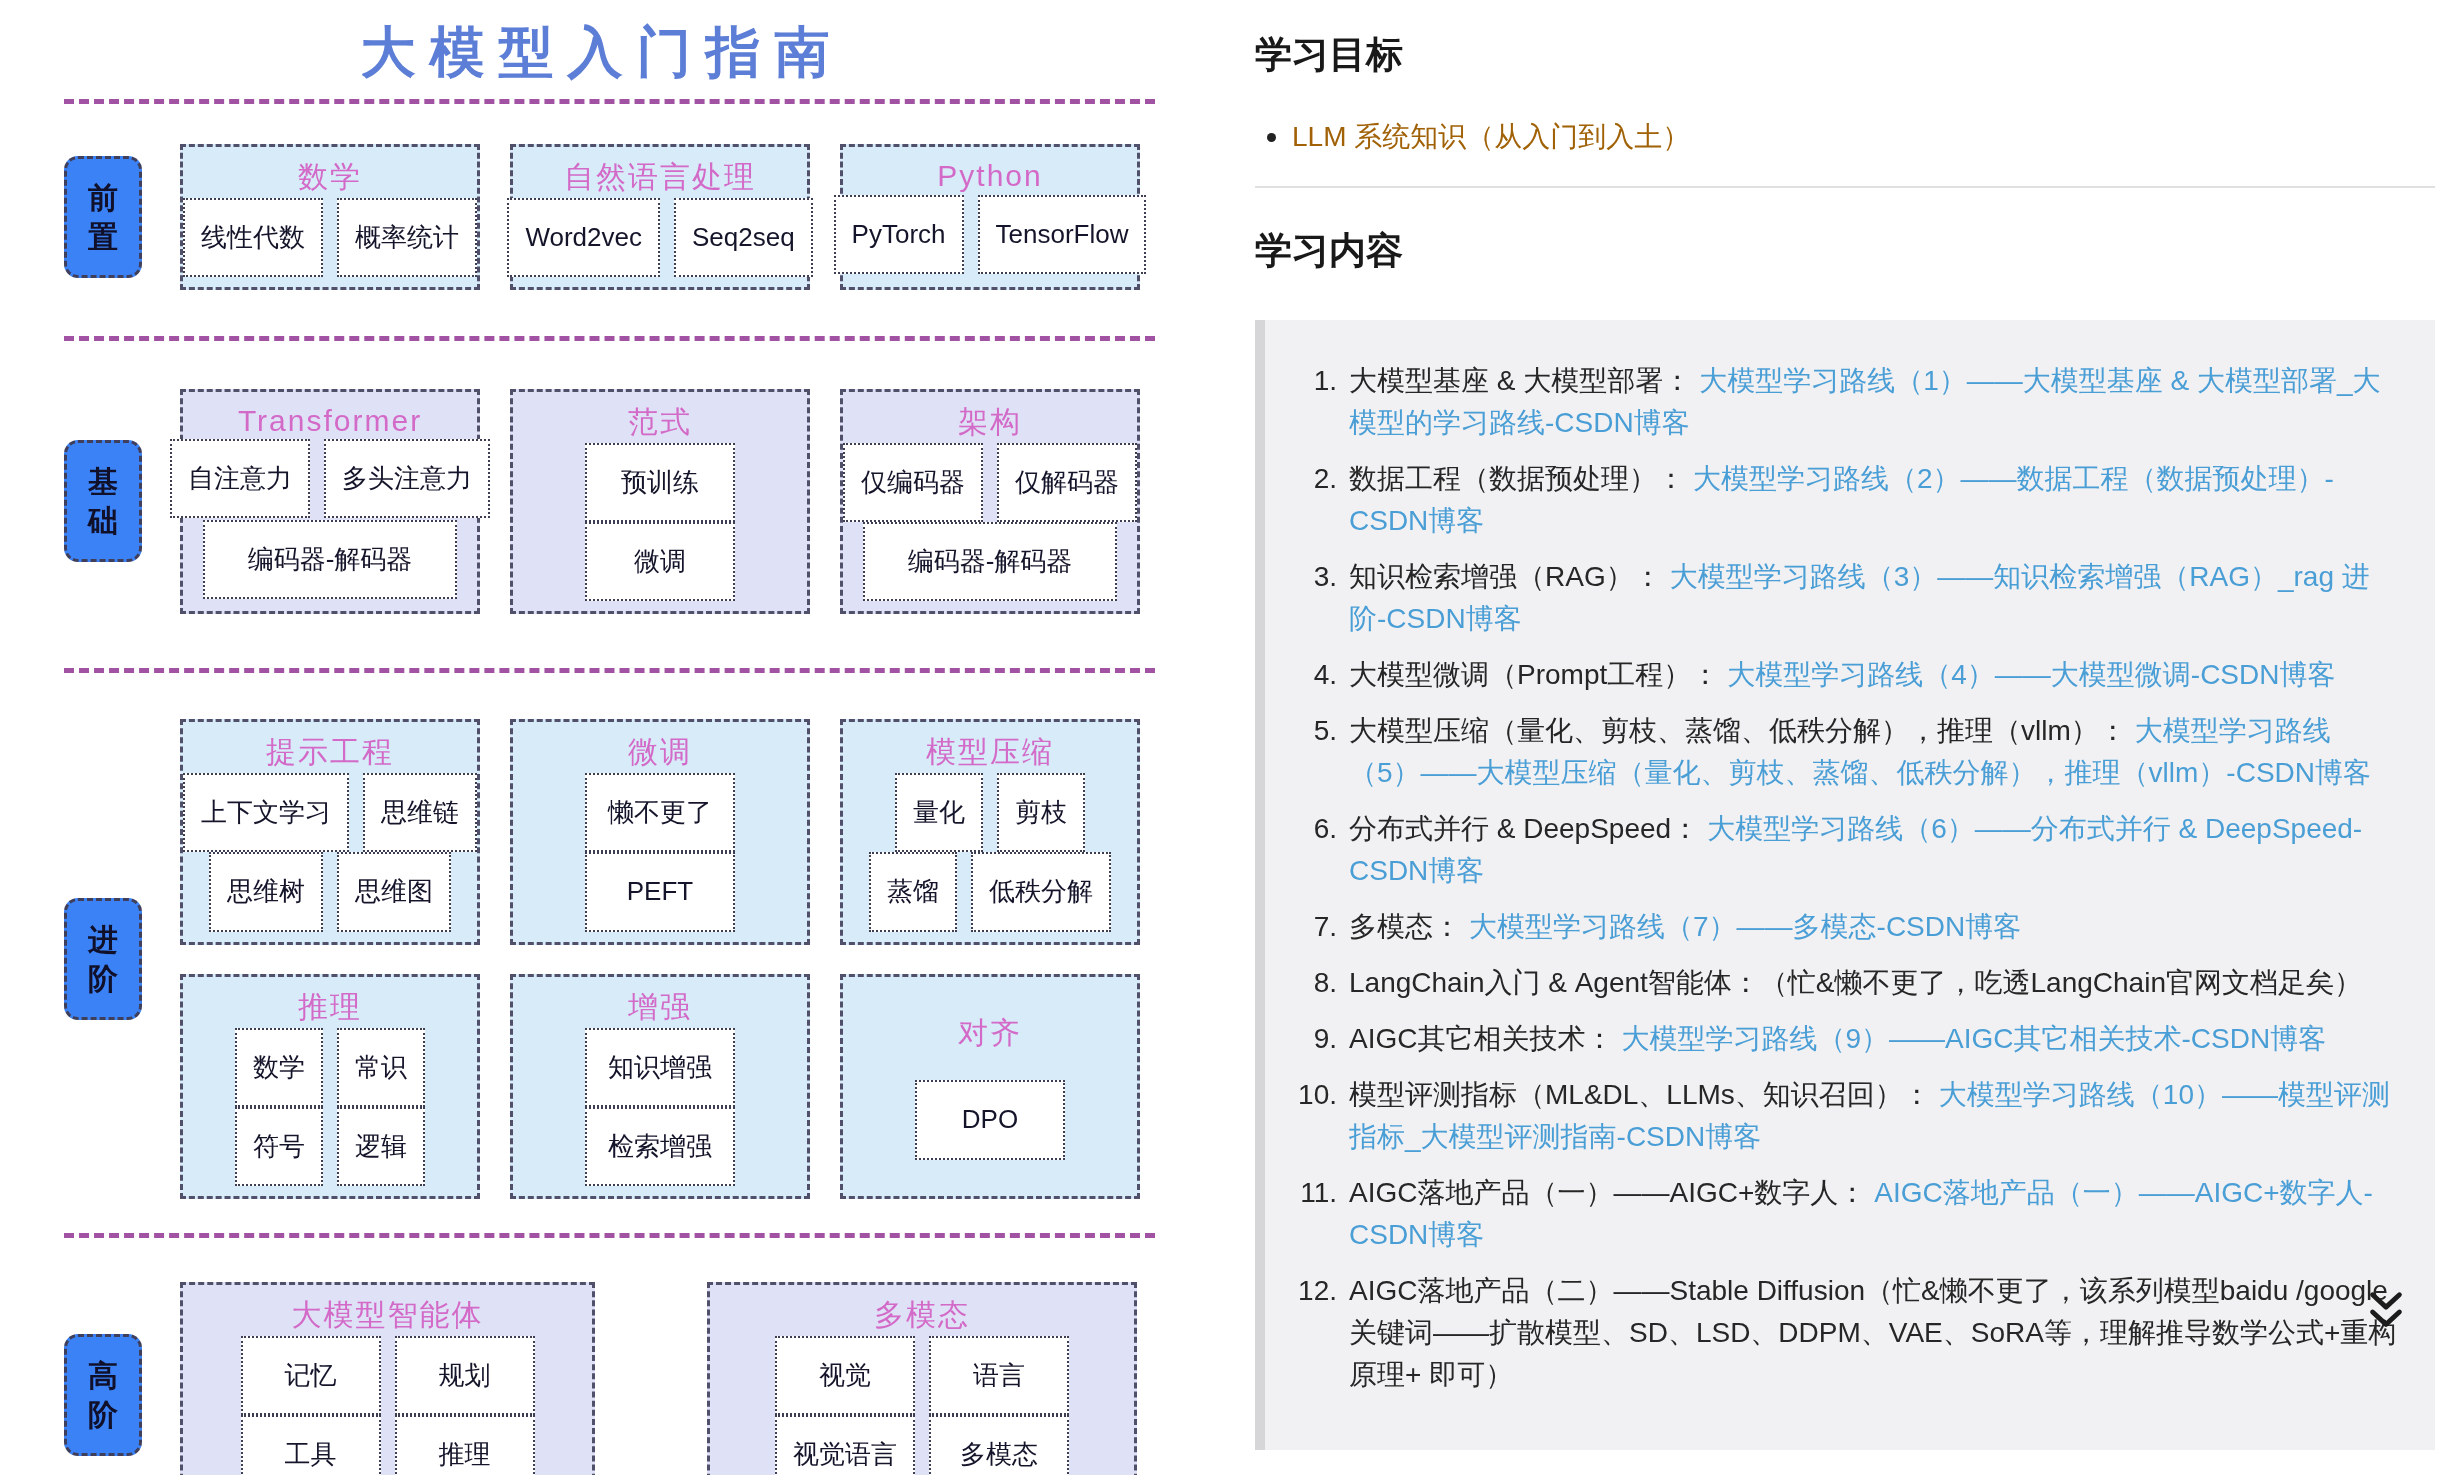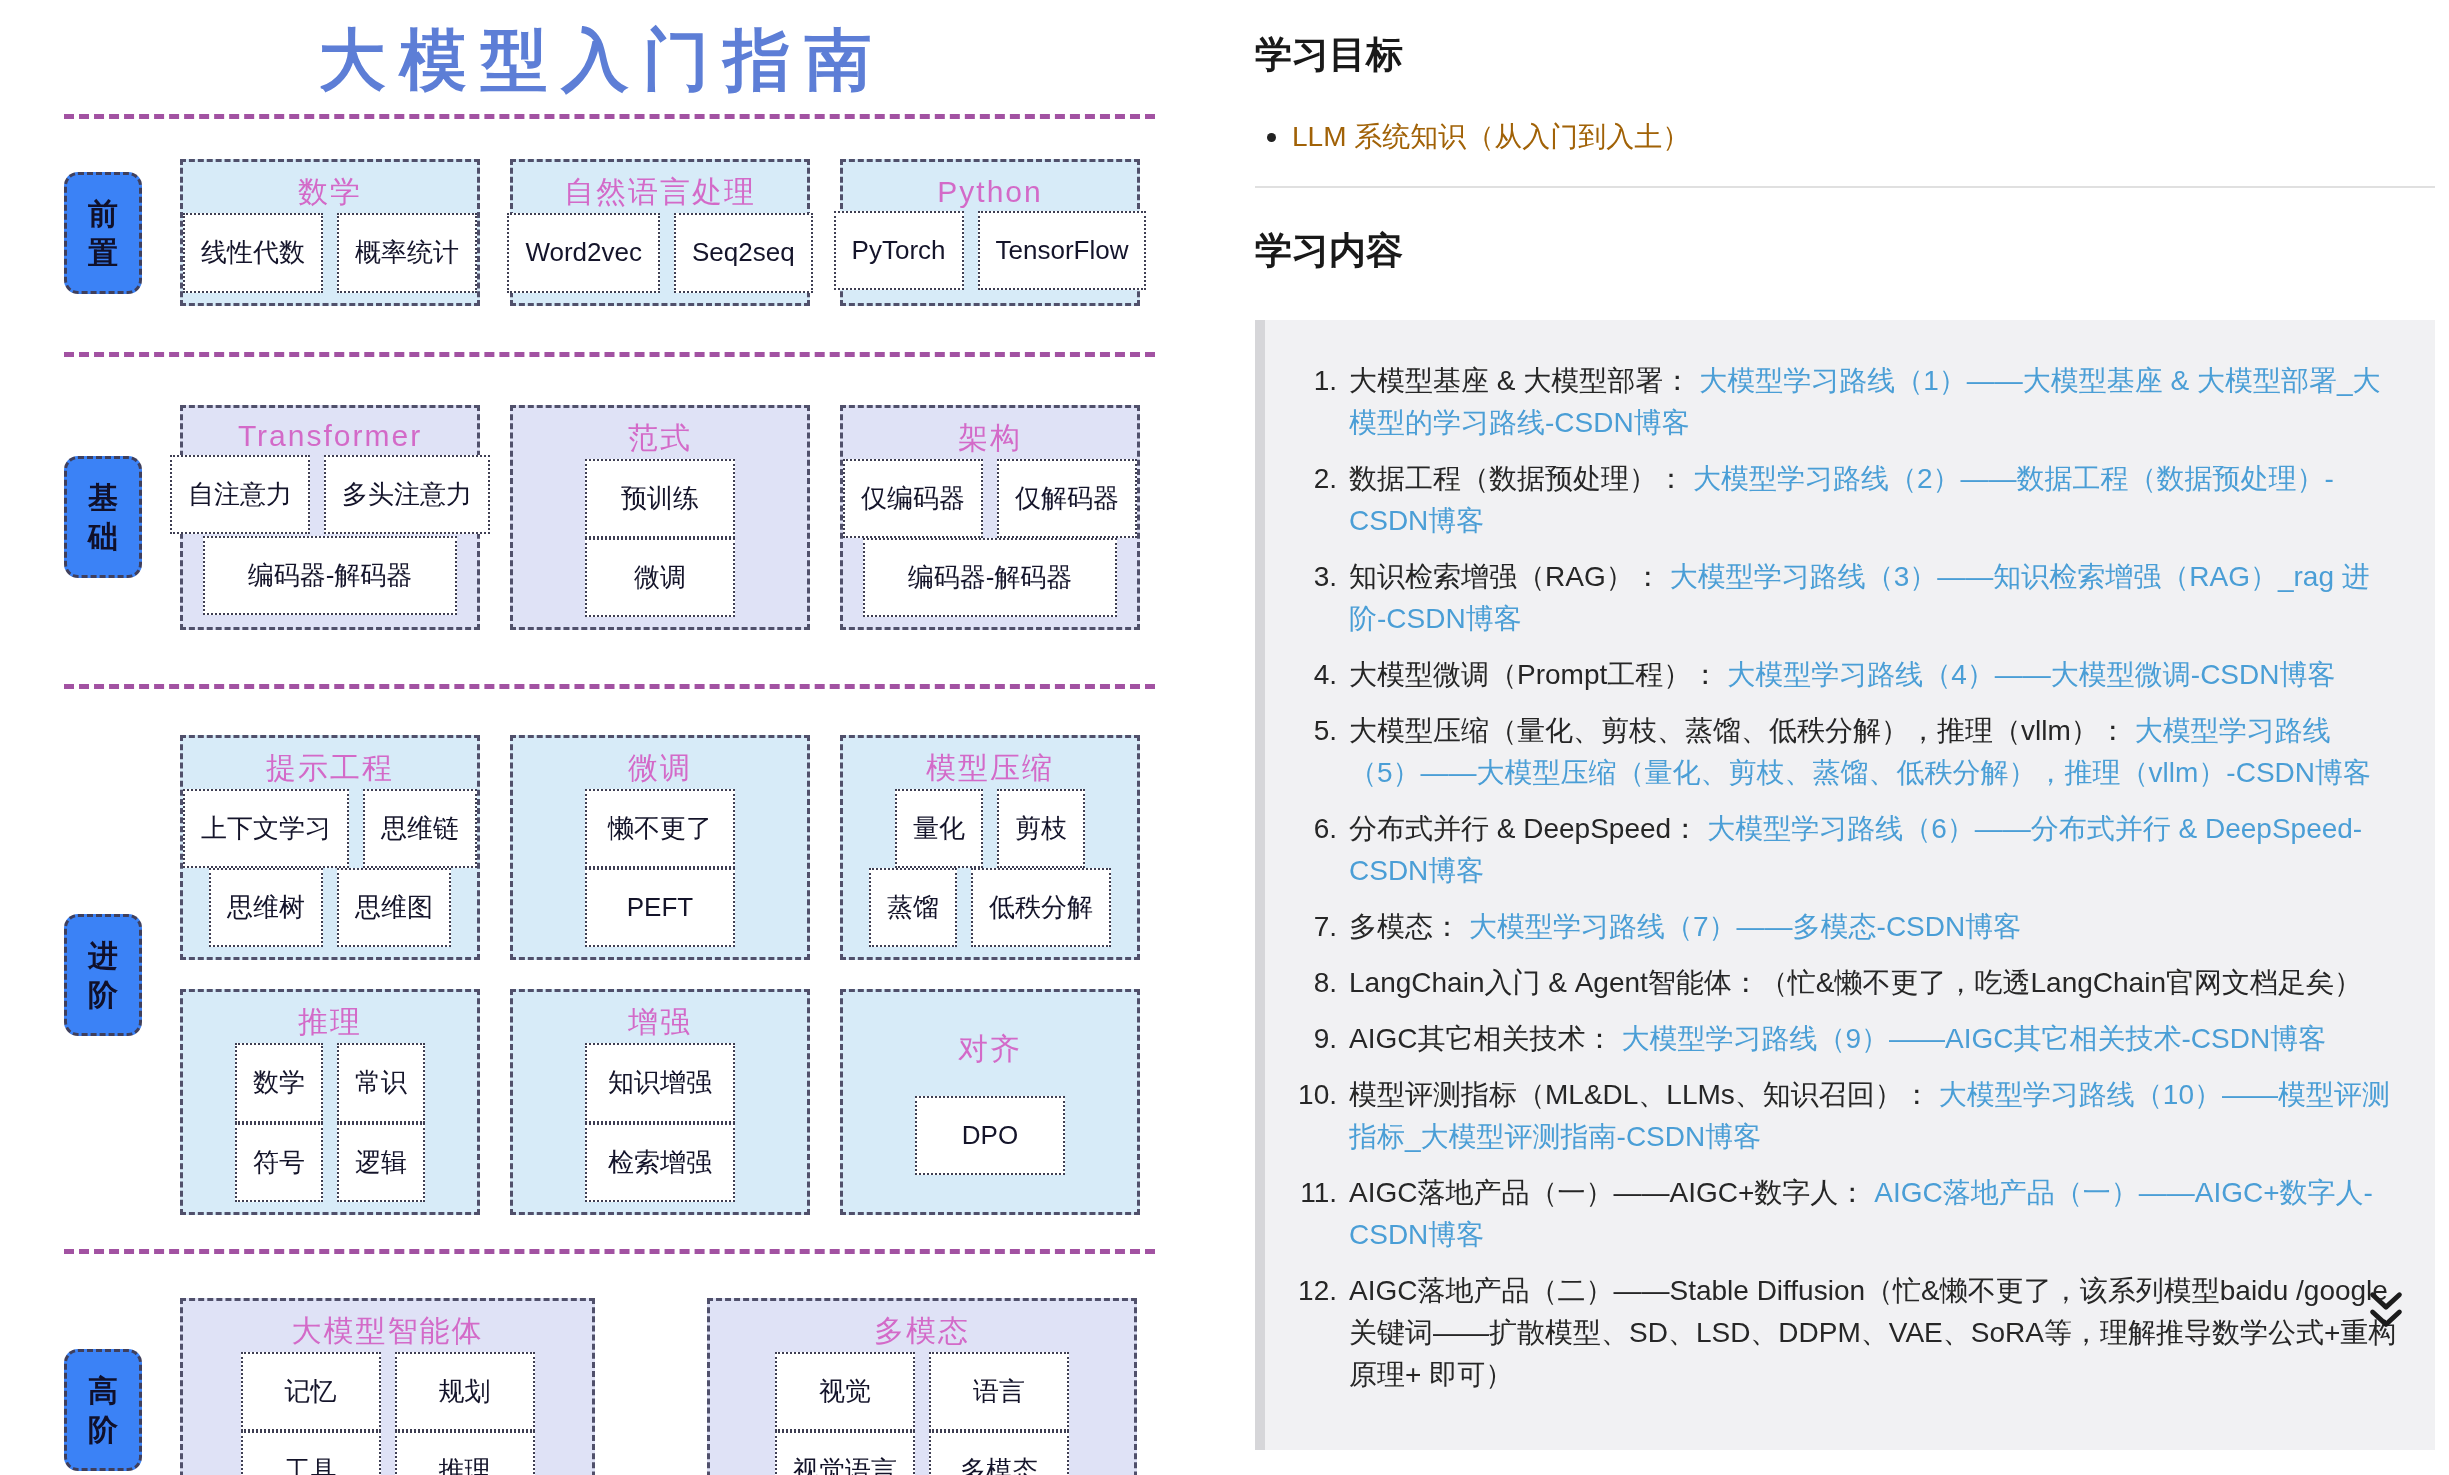--- a/index.html
+++ b/index.html
@@ -5,21 +5,21 @@
   html,body{margin:0;padding:0;}
   body{
     width:2449px;height:1475px;overflow:hidden;background:#ffffff;
     display:flex;font-family:"Liberation Sans","DejaVu Sans",sans-serif;
     -webkit-font-smoothing:antialiased;
   }
   
   .diagram{width:1165px;flex:none;box-sizing:border-box;padding:0 0 0 64px;}
   .diagram-title{
     width:1076px;text-align:center;margin-top:16px;
-    font-size:67px;font-weight:800;letter-spacing:14px;color:#5d7ed6;line-height:1.32;
+    font-size:55px;font-weight:800;letter-spacing:14px;color:#5d7ed6;line-height:1.32;
   }
   .sep{width:1091px;border:none;border-top:5px dashed #a252a2;margin:0;}
   .sep.s1{margin-top:10px;}
   .sep.s2{margin-top:46px;}
   .sep.s3{margin-top:54px;}
   .sep.s4{margin-top:34px;}
   .sep.s5{margin-top:8px;}
   .stage-row{display:flex;align-items:center;gap:38px;}
   .stage-row.r1{margin-top:40px;}
   .stage-row.r2{margin-top:48px;}

